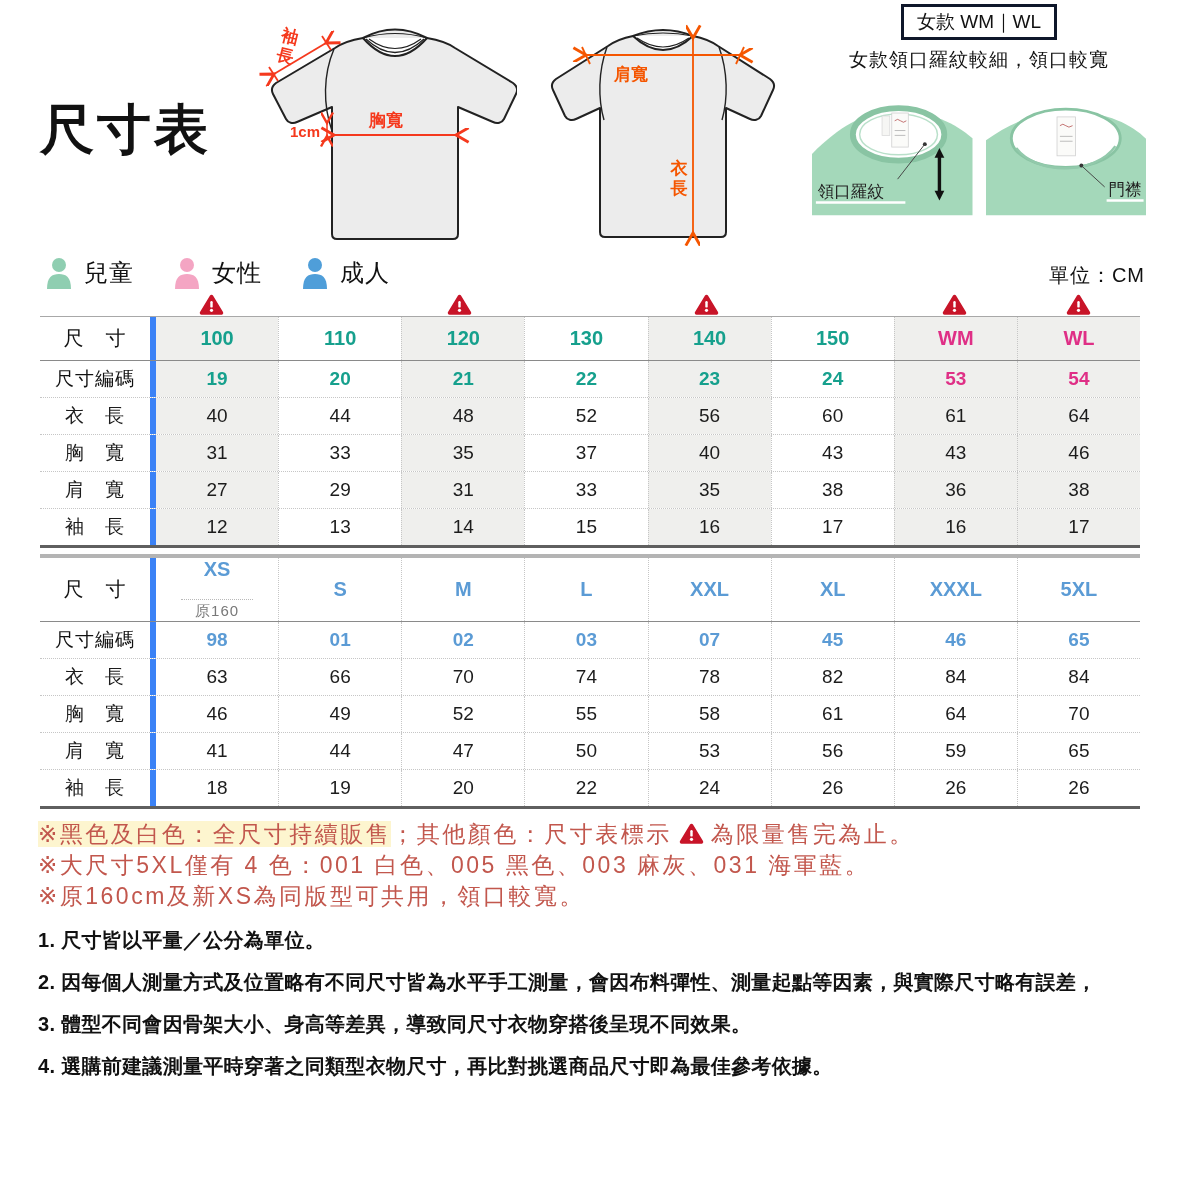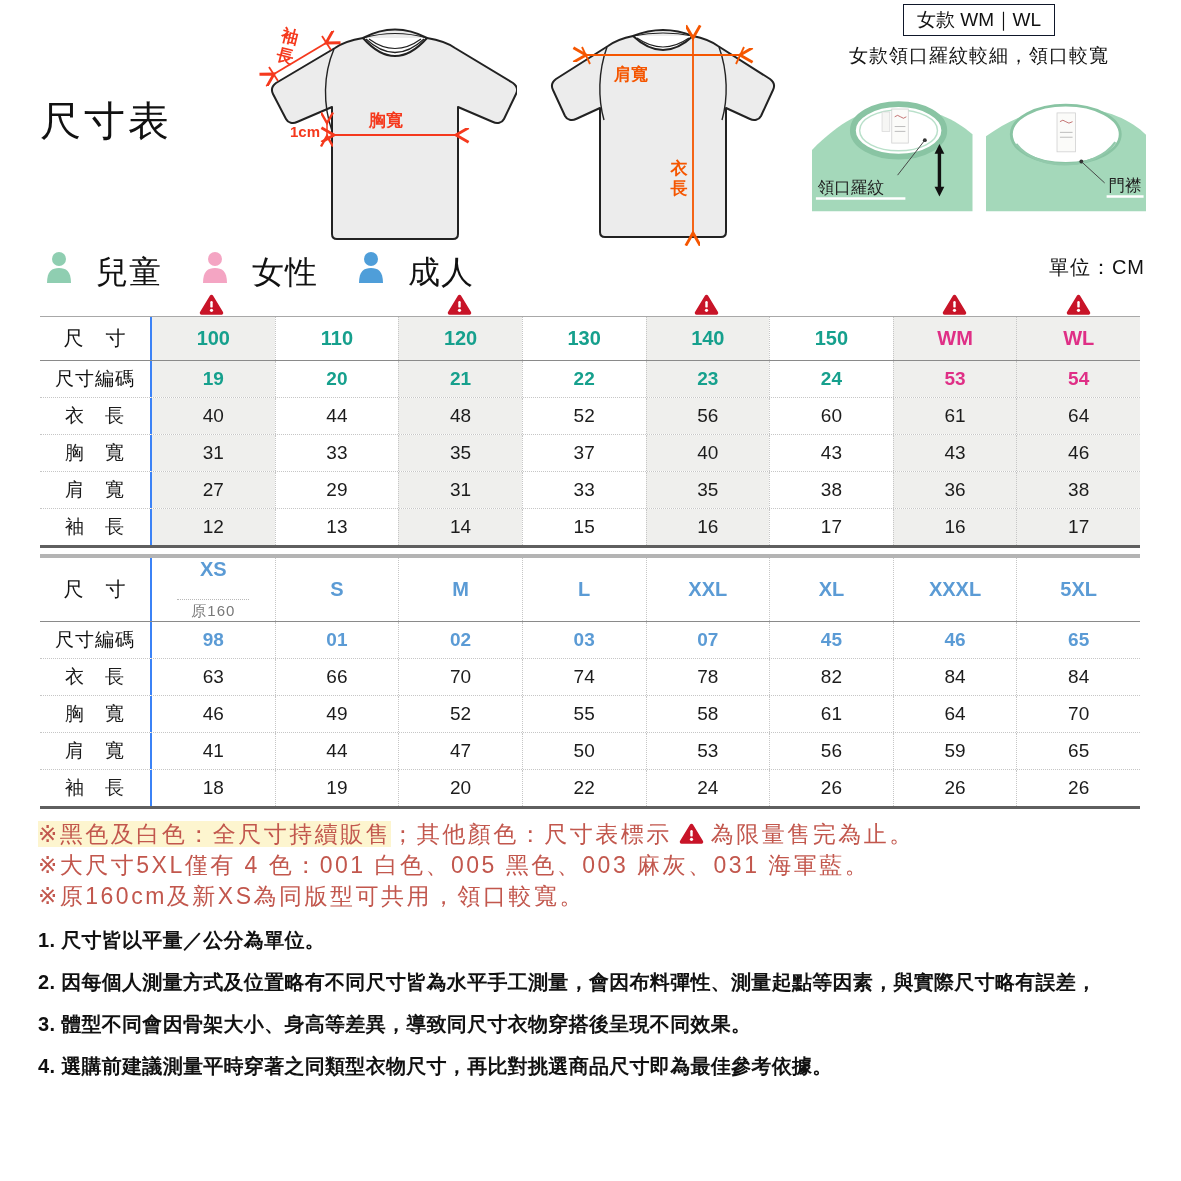--- a/index.html
+++ b/index.html
@@ -1,42 +1,42 @@
 <!DOCTYPE html>
 <html style="--kids-accent: #16a08d; --women-accent: #df2f86; --adult-accent: #5b9bd5; --note-red: #c2574d; --note-highlight: #fdf5cf; --warning-red: #c81428; --front-red: #f5391d; --back-orange: #f55600; --legend-kid: #8fceb1; --legend-woman: #f4a5c3; --legend-adult: #4f9ed9; --shirt-mint: #a4d8ba; --shirt-mint-dark: #89c4a3;"><head>
 <meta charset="utf-8">
 <style>
   html,body{margin:0;padding:0}
   body{width:1181px;height:1181px;background:#fff;overflow:hidden;
        font-family:"Liberation Sans","DejaVu Sans",sans-serif;color:#111}
   .hero{position:relative;height:252px}
-  .page-title{position:absolute;left:40px;top:94px;font-size:41px;font-weight:400;letter-spacing:3px}
+  .page-title{position:absolute;left:40px;top:94px;font-size:54px;font-weight:700;letter-spacing:3px}
   .shirt-front{position:absolute;left:252px;top:12px}
   .shirt-back{position:absolute;left:538px;top:24px}
   .photos{position:absolute;left:812px;top:4px;width:334px;text-align:center}
-  .badge{display:inline-block;border:1px solid #0f172a;padding:2px 13px;font-size:19px;background:#fff}
+  .badge{display:inline-block;border:3px solid #0f172a;padding:2px 13px;font-size:19px;background:#fff}
   .photo-caption{font-size:19px;margin-top:7px;letter-spacing:1px}
   .photo-row{display:flex;gap:13px;margin-top:9px}
   .photo-labels{display:flex;justify-content:space-between;font-size:21px;margin-top:5px;padding-right:30px;letter-spacing:1px}
   .legend{display:flex;align-items:center;gap:40px;padding-left:46px;height:42px;position:relative}
-  .legend-item{display:flex;gap:24px;font-size:32px;letter-spacing:1px}
-  .unit{position:absolute;right:36px;top:2px;font-size:20px;letter-spacing:1px}
+  .legend-item{display:flex;gap:12px;font-size:24px;letter-spacing:1px}
+  .unit{position:absolute;right:36px;top:10px;font-size:20px;letter-spacing:1px}
   .tables{margin-left:40px;width:1100px}
   .icon-row{display:flex;height:22px;align-items:flex-end}
   .icon-row .tcell{border:none !important;background:none !important;align-items:center;justify-content:flex-end;min-height:22px}
   .tgrid{border-top:1px solid #a8a8a8;border-bottom:3px solid #5f5f5f}
   #table2{margin-top:6px}
   #table2 .tgrid{border-top:4px solid #b4b4b4}
   .trow{display:flex;border-top:1px dotted #c6c6c6}
   .tgrid .trow:first-child{border-top:none}
   .trow.r-code{border-top:1px solid #8a8a8a}
   .tcell{flex:1;display:flex;flex-direction:column;align-items:center;justify-content:center;
          border-left:1px dotted #c6c6c6;min-height:36px}
   .tcell.lab{flex:0 0 110px;border-left:none;font-size:20px;font-weight:400;color:#111;letter-spacing:1px}
-  .trow .tcell:nth-child(2){border-left:2px solid #3b82f6}
+  .trow .tcell:nth-child(2){border-left:6px solid #3b82f6}
   .r-size .tcell{min-height:43px;font-size:20px;font-weight:700}
   #table2 .r-size .tcell{min-height:54px}
   .r-size .tcell.lab,.r-code .tcell.lab{font-weight:400}
   .r-code .tcell{font-size:19px;font-weight:700}
   .r-data .tcell{font-size:19px;font-weight:500;color:#1c1c1c}
   .shade{background:#efefed}
   .acc-green{color:var(--kids-accent)}
   .acc-pink{color:var(--women-accent)}
   .acc-blue{color:var(--adult-accent)}
   .size-sub{font-size:15px;color:#787878;font-weight:400;border-top:1px dotted #b9b9b9;margin-top:18px;padding:2px 14px 0;letter-spacing:1px}

